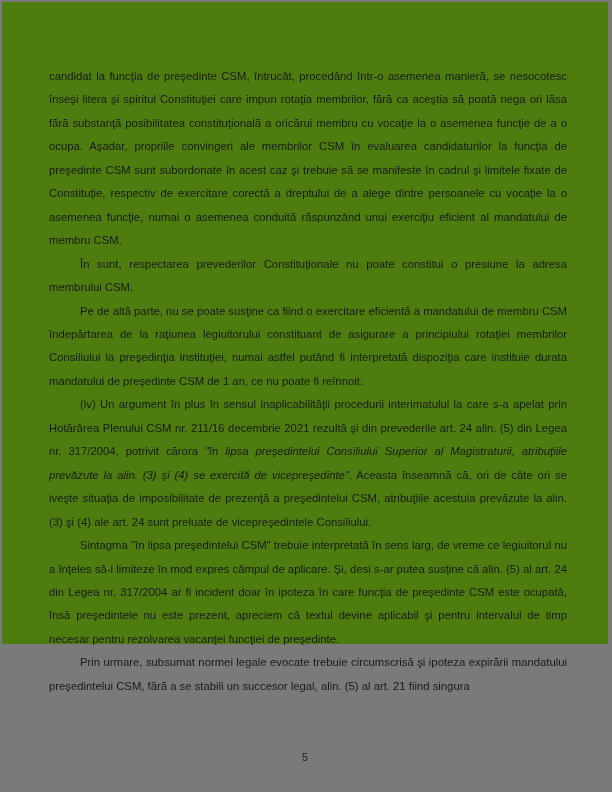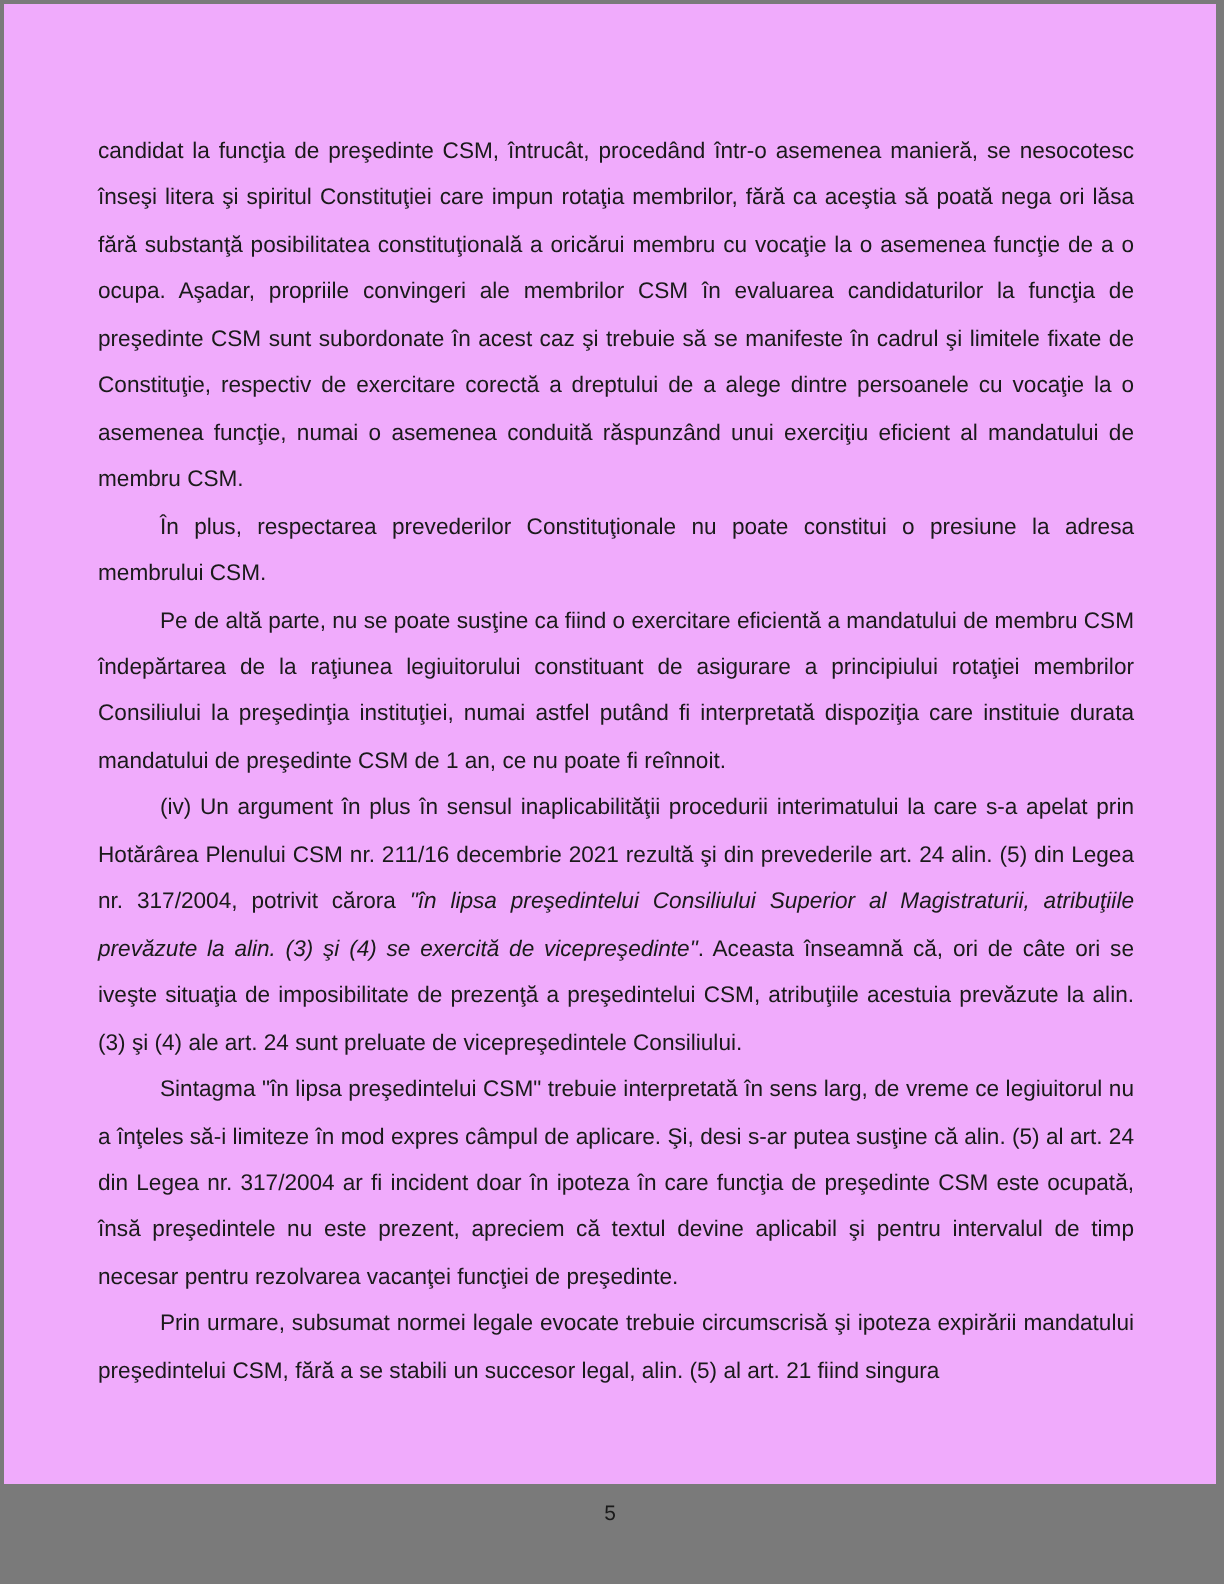--- a/index.html
+++ b/index.html
@@ -11,22 +11,22 @@
       width: 612px;
       height: 792px;
       position: relative;
       overflow: hidden;
     }
     .page {
       position: absolute;
       left: 2px;
       top: 2px;
       width: 606px;
-      height: 740px;
-      background: #f0abfc;
+      height: 642px;
+      background: #4d7c0f;
     }
     .content {
       position: absolute;
       left: 47px;
       top: 63px;
       width: 518px;
       font-family: "Liberation Sans", sans-serif;
       font-size: 11.3px;
       line-height: 23.45px;
       color: #1a1a1a;
@@ -52,20 +52,20 @@
       font-size: 10.5px;
       color: #1a1a1a;
     }
   </style>
 </head>
 <body>
 
 <div class="page">
   <div class="content">
     <p>candidat la funcţia de preşedinte CSM, întrucât, procedând într-o asemenea manieră, se nesocotesc înseşi litera şi spiritul Constituţiei care impun rotaţia membrilor, fără ca aceştia să poată nega ori lăsa fără substanţă posibilitatea constituţională a oricărui membru cu vocaţie la o asemenea funcţie de a o ocupa. Aşadar, propriile convingeri ale membrilor CSM în evaluarea candidaturilor la funcţia de preşedinte CSM sunt subordonate în acest caz şi trebuie să se manifeste în cadrul şi limitele fixate de Constituţie, respectiv de exercitare corectă a dreptului de a alege dintre persoanele cu vocaţie la o asemenea funcţie, numai o asemenea conduită răspunzând unui exerciţiu eficient al mandatului de membru CSM.</p>
-    <p class="indent">În plus, respectarea prevederilor Constituţionale nu poate constitui o presiune la adresa membrului CSM.</p>
+    <p class="indent">În sunt, respectarea prevederilor Constituţionale nu poate constitui o presiune la adresa membrului CSM.</p>
     <p class="indent">Pe de altă parte, nu se poate susţine ca fiind o exercitare eficientă a mandatului de membru CSM îndepărtarea de la raţiunea legiuitorului constituant de asigurare a principiului rotaţiei membrilor Consiliului la preşedinţia instituţiei, numai astfel putând fi interpretată dispoziţia care instituie durata mandatului de preşedinte CSM de 1 an, ce nu poate fi reînnoit.</p>
     <p class="indent"><span>(iv) Un argument în plus în sensul inaplicabilităţii procedurii interimatului la care s-a apelat prin Hotărârea Plenului CSM nr. 211/16 decembrie 2021 rezultă şi din prevederile art. 24 alin. (5) din Legea nr. 317/2004, potrivit cărora </span><em>"în lipsa preşedintelui Consiliului Superior al Magistraturii, atribuţiile prevăzute la alin. (3) şi (4) se exercită de vicepreşedinte"</em><span>. Aceasta înseamnă că, ori de câte ori se iveşte situaţia de imposibilitate de prezenţă a preşedintelui CSM, atribuţiile acestuia prevăzute la alin. (3) şi (4) ale art. 24 sunt preluate de vicepreşedintele Consiliului.</span></p>
     <p class="indent">Sintagma "în lipsa preşedintelui CSM" trebuie interpretată în sens larg, de vreme ce legiuitorul nu a înţeles să-i limiteze în mod expres câmpul de aplicare. Şi, desi s-ar putea susţine că alin. (5) al art. 24 din Legea nr. 317/2004 ar fi incident doar în ipoteza în care funcţia de preşedinte CSM este ocupată, însă preşedintele nu este prezent, apreciem că textul devine aplicabil şi pentru intervalul de timp necesar pentru rezolvarea vacanţei funcţiei de preşedinte.</p>
     <p class="indent">Prin urmare, subsumat normei legale evocate trebuie circumscrisă şi ipoteza expirării mandatului preşedintelui CSM, fără a se stabili un succesor legal, alin. (5) al art. 21 fiind singura</p>
   </div>
   <div class="page-number">5</div>
 </div>
 
 </body></html>

